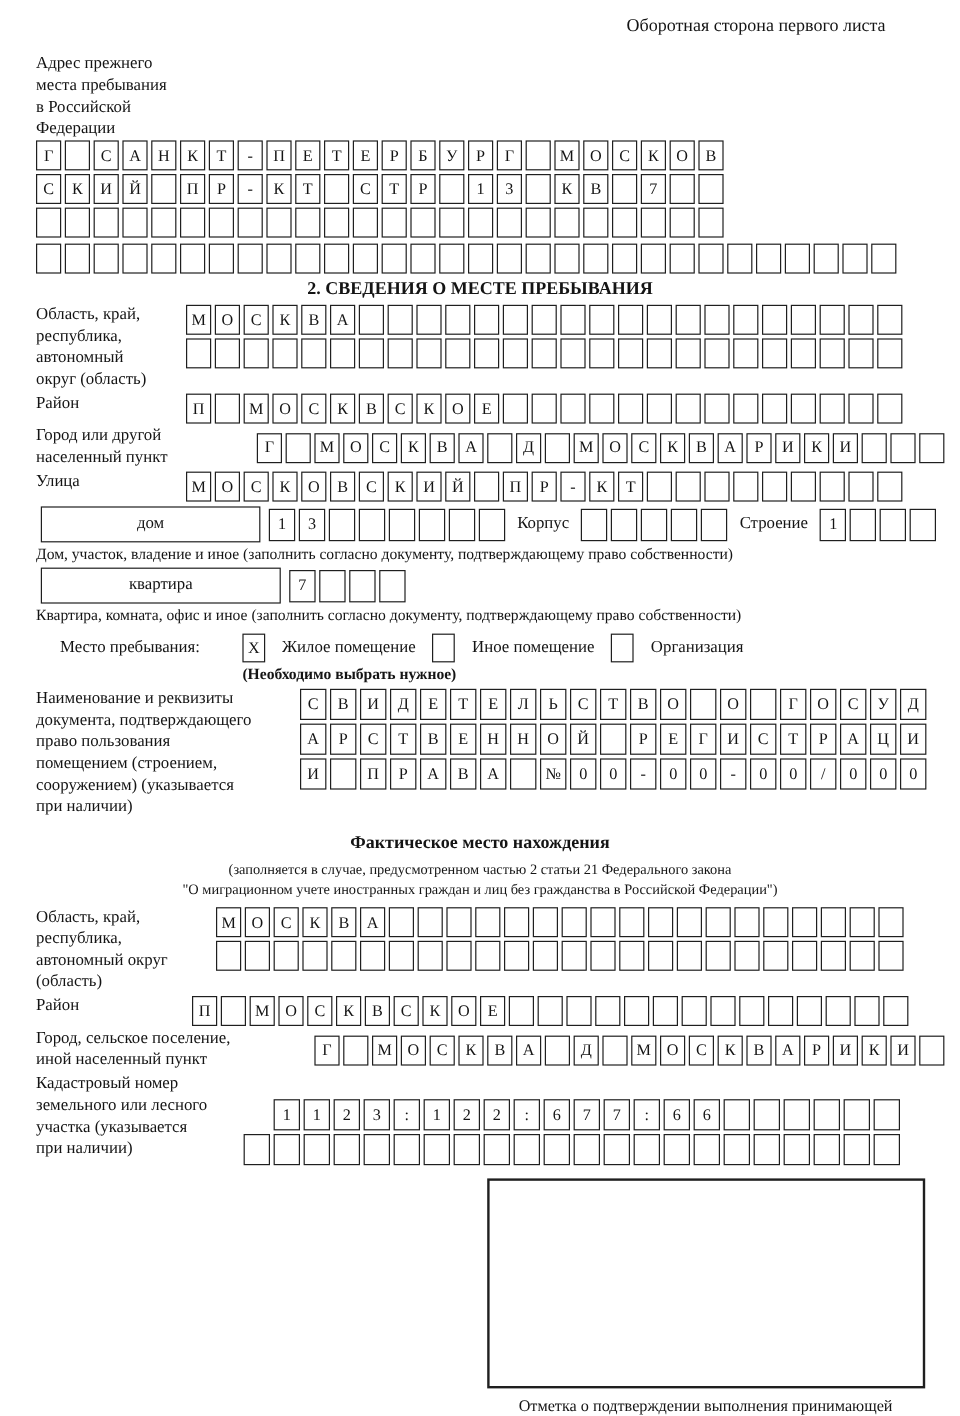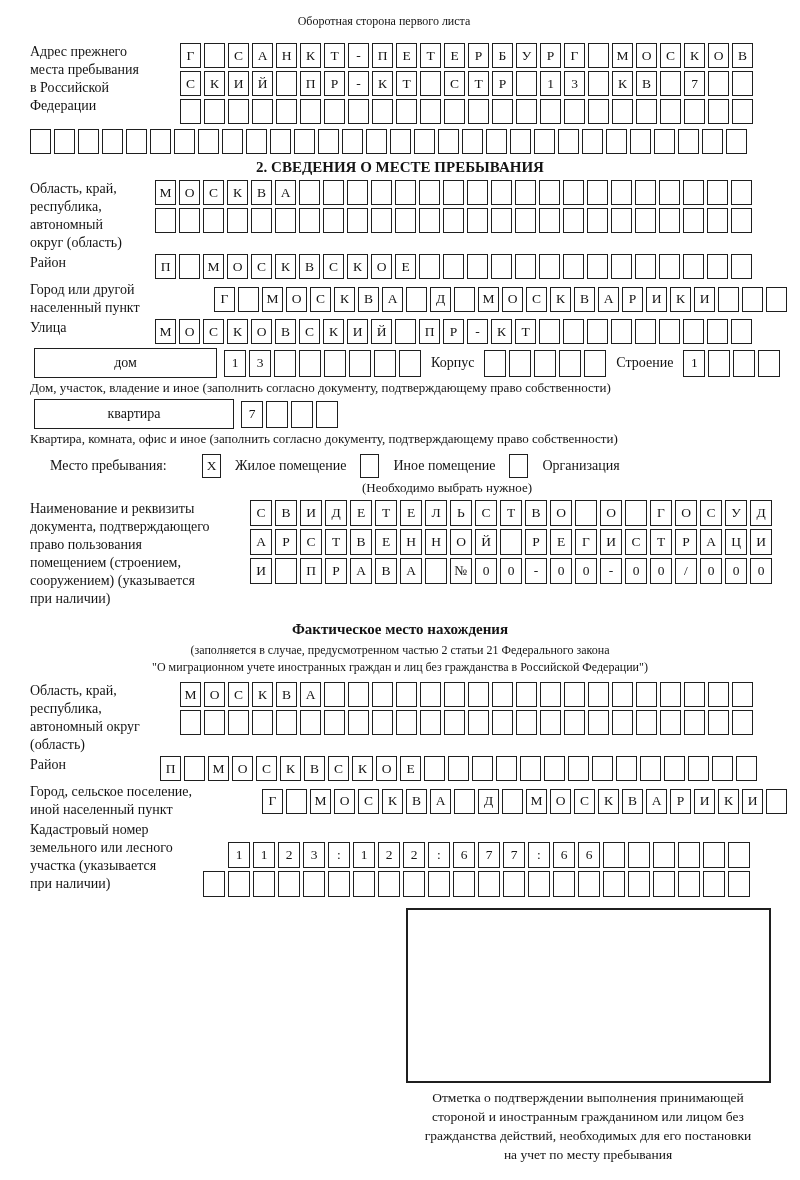--- a/index.html
+++ b/index.html
@@ -4,21 +4,21 @@
 <style>
   * { margin:0; padding:0; box-sizing:border-box; }
   html,body { background:#ffffff; }
   body {
     width:800px; height:1180px; overflow:hidden;
     font-family:"Liberation Serif","DejaVu Serif",serif;
     color:#141414; position:relative;
   }
   .page { padding:14px 30px 0 30px; }
 
-  .header-note { text-align:center; font-size:12px; padding-right:32px; }
+  .header-note { text-align:right; font-size:15px; padding-right:32px; }
 
   
   .cells { display:flex; gap:3px; }
   .cell {
     width:21px; height:25px; flex:none;
     border:1.6px solid #1f1f1f;
     display:flex; align-items:center; justify-content:center;
     font-size:13.5px; line-height:1;
   }
   .cells.big .cell { width:22px; height:26px; }
@@ -48,38 +48,38 @@
   .rect-dom { width:183px; } .rect-kv { width:200px; }
   .inline-label { font-size:14px; flex:none; padding:0 3px; }
 
   
   .cb-row { display:flex; align-items:center; gap:14px; margin-top:7px; }
   .cb-row .rowlabel { font-size:14px; }
   .checkbox {
     width:19px; height:24px; border:1.6px solid #1f1f1f; flex:none;
     display:flex; align-items:center; justify-content:center; font-size:13.5px;
   }
-  .cb-hint { font-size:13px; text-align:right; width:330px; margin-left:172px; margin-top:2px; }
+  .cb-hint { font-size:13px; text-align:left; width:330px; margin-left:172px; margin-top:2px;font-weight:bold; }
 
   .cad-rows { padding-top:21px; }
   .cad-rows .row2 { margin-left:-25px; }
 
   
   .stamp-wrap { width:412px; margin-left:352px; margin-top:8px; }
   .stamp-box { width:365px; height:175px; border:2px solid #1f1f1f; margin:0 auto; }
   .stamp-caption { font-size:13.5px; line-height:19px; text-align:center; margin-top:5px; white-space:pre-line; }
 </style>
 </head>
 <body>
 
 <div class="page">
 
   <div class="header-note">Оборотная сторона первого листа</div>
 
-  <div class="group" style="margin-top:14px;">
+  <div class="group" style="margin-top:14px;flex-direction:column;">
     <div class="flabel lw150">Адрес прежнего
 места пребывания
 в Российской
 Федерации</div>
     <div class="rows">
       <div class="cells">
           <div class="cell">Г</div>
           <div class="cell"></div>
           <div class="cell">С</div>
           <div class="cell">А</div>

